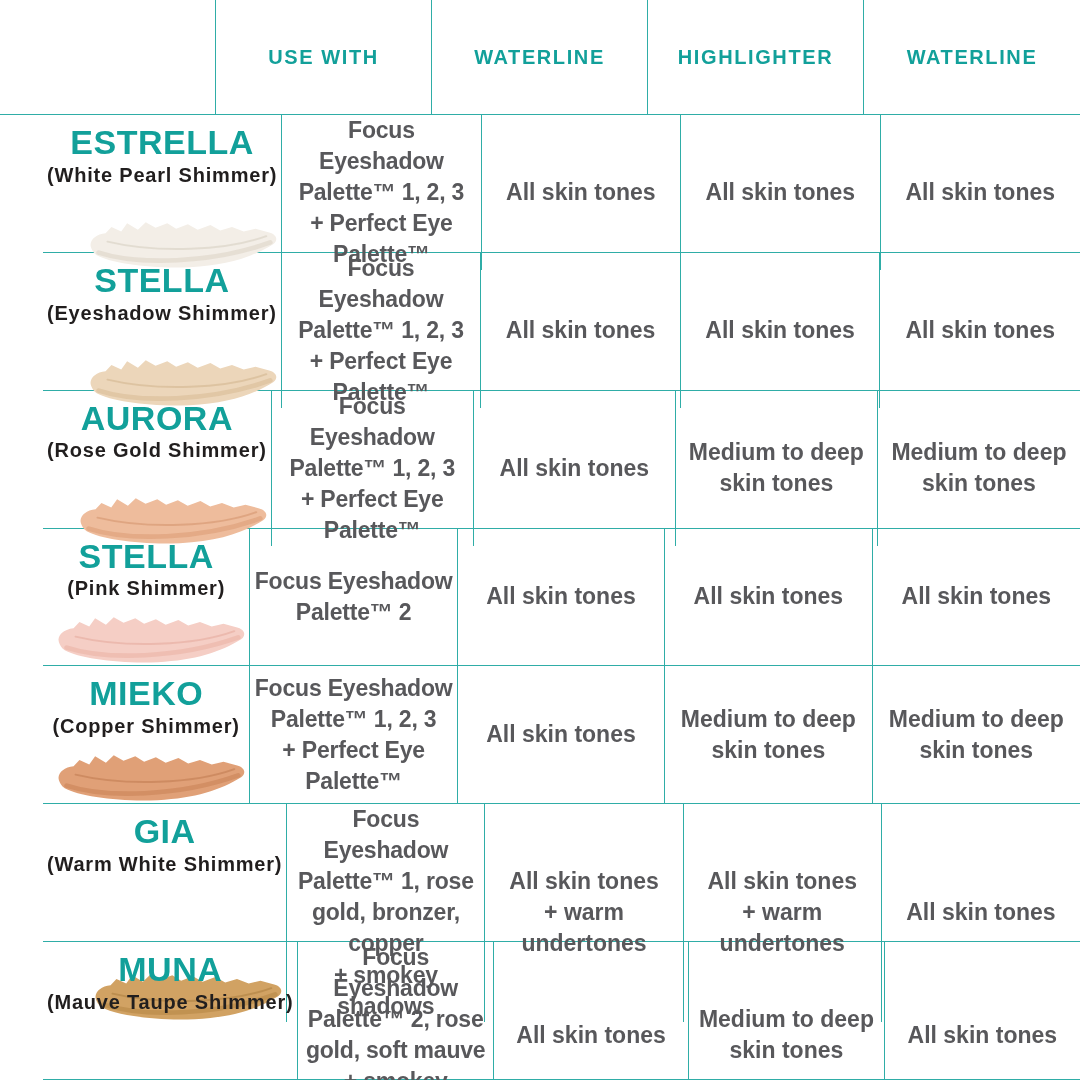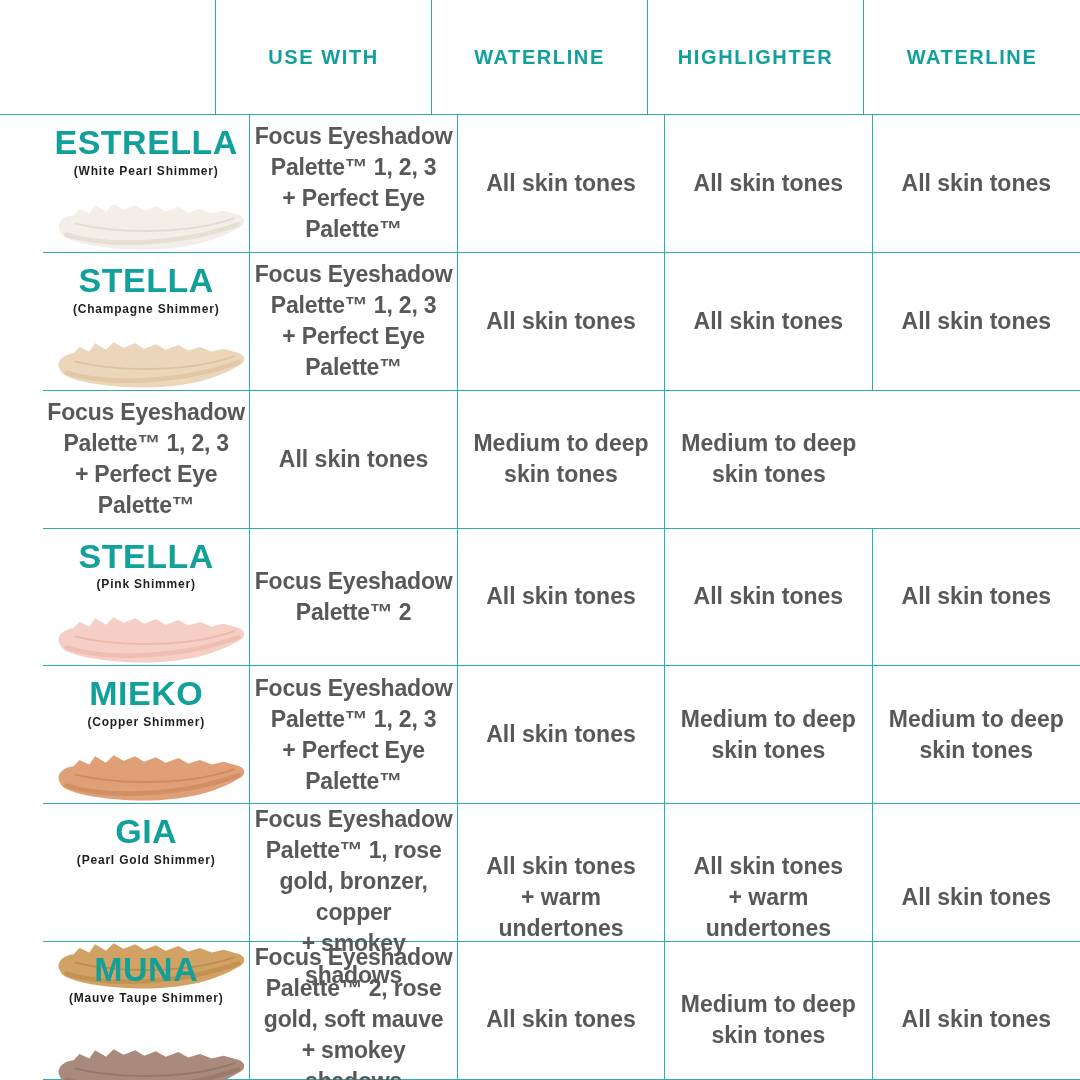--- a/index.html
+++ b/index.html
@@ -33,21 +33,21 @@
   }
   .product-cell {
     justify-content:flex-start;
     padding-top:10px;
   }
   .product-name {
     color:#12a09a; font-weight:bold; font-size:34px;
     letter-spacing:0.5px; line-height:1.05;
   }
   .product-shade {
-    color:#211e1e; font-weight:bold; font-size:12px;
+    color:#211e1e; font-weight:bold; font-size:20px;
     letter-spacing:0.8px; margin-top:3px; white-space:nowrap;
   }
   .swatch {
     position:absolute; bottom:1px; right:1px;
     width:196px; height:64px; display:block;
   }
   .cell-text {
     color:#58585b; font-weight:bold; font-size:23px;
     line-height:1.35; white-space:pre-line;
   }
@@ -98,21 +98,21 @@
         <span class="cell-text">All skin tones</span>
       </div>
     <div class="cell">
         <span class="cell-text">All skin tones</span>
       </div>
   </div>
 
   <div class="row product-row">
     <div class="cell product-cell">
       <div class="product-name">STELLA</div>
-      <div class="product-shade">(Champagne Shimmer)</div>
+      <div class="product-shade">(Eyeshadow Shimmer)</div>
       <svg class="swatch" viewBox="0 0 200 70" preserveAspectRatio="none">
         <path d="M7,46 C5,39 12,32 22,31 L28,24 L38,29 L44,20 L55,27 L63,19 L73,25 L85,20 L94,26 L106,21 L116,27 L129,22 L139,28 L151,24 L163,29 L175,26 L189,30 C196,32 199,38 193,43 C172,57 146,66 108,68 C70,70 28,64 13,55 C9,52 8,49 7,46 Z" fill="#ecd6ba"></path>
         <path fill="none" stroke-width="5" stroke-linecap="round" opacity="0.5" d="M15,52 C55,66 130,64 190,41" stroke="#d6b78f"></path>
         <path fill="none" stroke-width="2" stroke-linecap="round" opacity="0.38" d="M24,40 C75,53 145,50 186,34" stroke="#c6a578"></path>
       </svg>
     </div>
     <div class="cell use-with">
         <span class="cell-text">Focus Eyeshadow
 Palette™ 1, 2, 3
 + Perfect Eye Palette™</span>
@@ -122,20 +122,29 @@
       </div>
     <div class="cell">
         <span class="cell-text">All skin tones</span>
       </div>
     <div class="cell">
         <span class="cell-text">All skin tones</span>
       </div>
   </div>
 
   <div class="row product-row">
+    <div class="cell product-cell">
+      <div class="product-name">AURORA</div>
+      <div class="product-shade">(Rose Gold Shimmer)</div>
+      <svg class="swatch" viewBox="0 0 200 70" preserveAspectRatio="none">
+        <path d="M7,46 C5,39 12,32 22,31 L28,24 L38,29 L44,20 L55,27 L63,19 L73,25 L85,20 L94,26 L106,21 L116,27 L129,22 L139,28 L151,24 L163,29 L175,26 L189,30 C196,32 199,38 193,43 C172,57 146,66 108,68 C70,70 28,64 13,55 C9,52 8,49 7,46 Z" fill="#eebc9c"></path>
+        <path fill="none" stroke-width="5" stroke-linecap="round" opacity="0.5" d="M15,52 C55,66 130,64 190,41" stroke="#da9770"></path>
+        <path fill="none" stroke-width="2" stroke-linecap="round" opacity="0.38" d="M24,40 C75,53 145,50 186,34" stroke="#c98257"></path>
+      </svg>
+    </div>
     <div class="cell use-with">
         <span class="cell-text">Focus Eyeshadow
 Palette™ 1, 2, 3
 + Perfect Eye Palette™</span>
       </div>
     <div class="cell">
         <span class="cell-text">All skin tones</span>
       </div>
     <div class="cell">
         <span class="cell-text">Medium to deep
@@ -196,21 +205,21 @@
       </div>
     <div class="cell">
         <span class="cell-text">Medium to deep
 skin tones</span>
       </div>
   </div>
 
   <div class="row product-row">
     <div class="cell product-cell">
       <div class="product-name">GIA</div>
-      <div class="product-shade">(Pearl Gold Shimmer)</div>
+      <div class="product-shade">(Warm White Shimmer)</div>
       <svg class="swatch" viewBox="0 0 200 70" preserveAspectRatio="none">
         <path d="M7,46 C5,39 12,32 22,31 L28,24 L38,29 L44,20 L55,27 L63,19 L73,25 L85,20 L94,26 L106,21 L116,27 L129,22 L139,28 L151,24 L163,29 L175,26 L189,30 C196,32 199,38 193,43 C172,57 146,66 108,68 C70,70 28,64 13,55 C9,52 8,49 7,46 Z" fill="#d1a263"></path>
         <path fill="none" stroke-width="5" stroke-linecap="round" opacity="0.5" d="M15,52 C55,66 130,64 190,41" stroke="#b28140"></path>
         <path fill="none" stroke-width="2" stroke-linecap="round" opacity="0.38" d="M24,40 C75,53 145,50 186,34" stroke="#9c6e30"></path>
       </svg>
     </div>
     <div class="cell use-with">
         <span class="cell-text">Focus Eyeshadow
 Palette™ 1, rose
 gold, bronzer, copper

